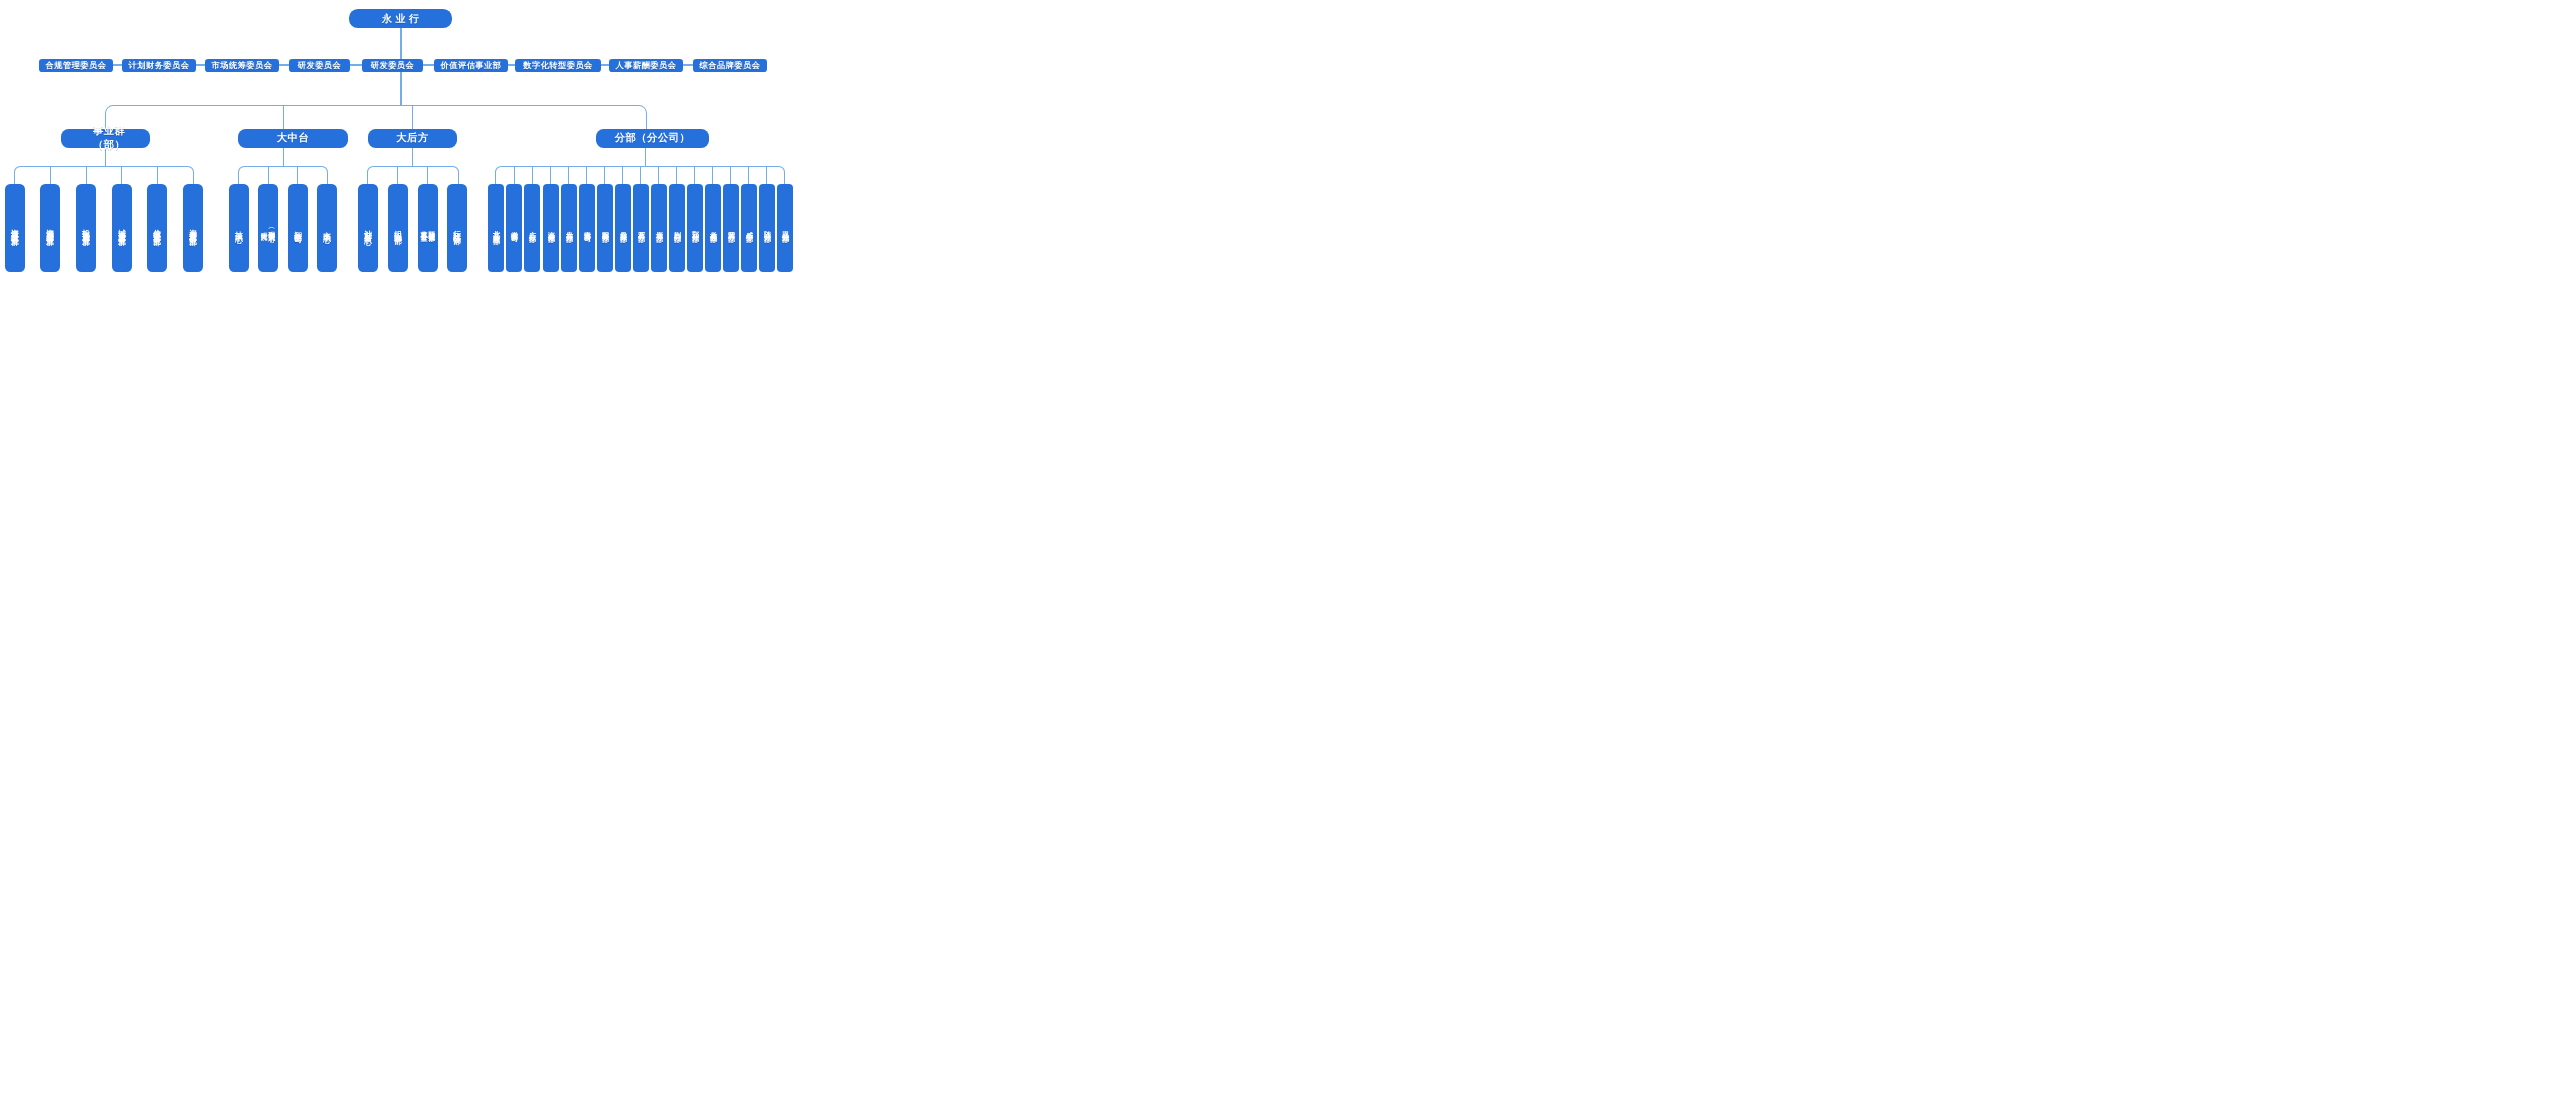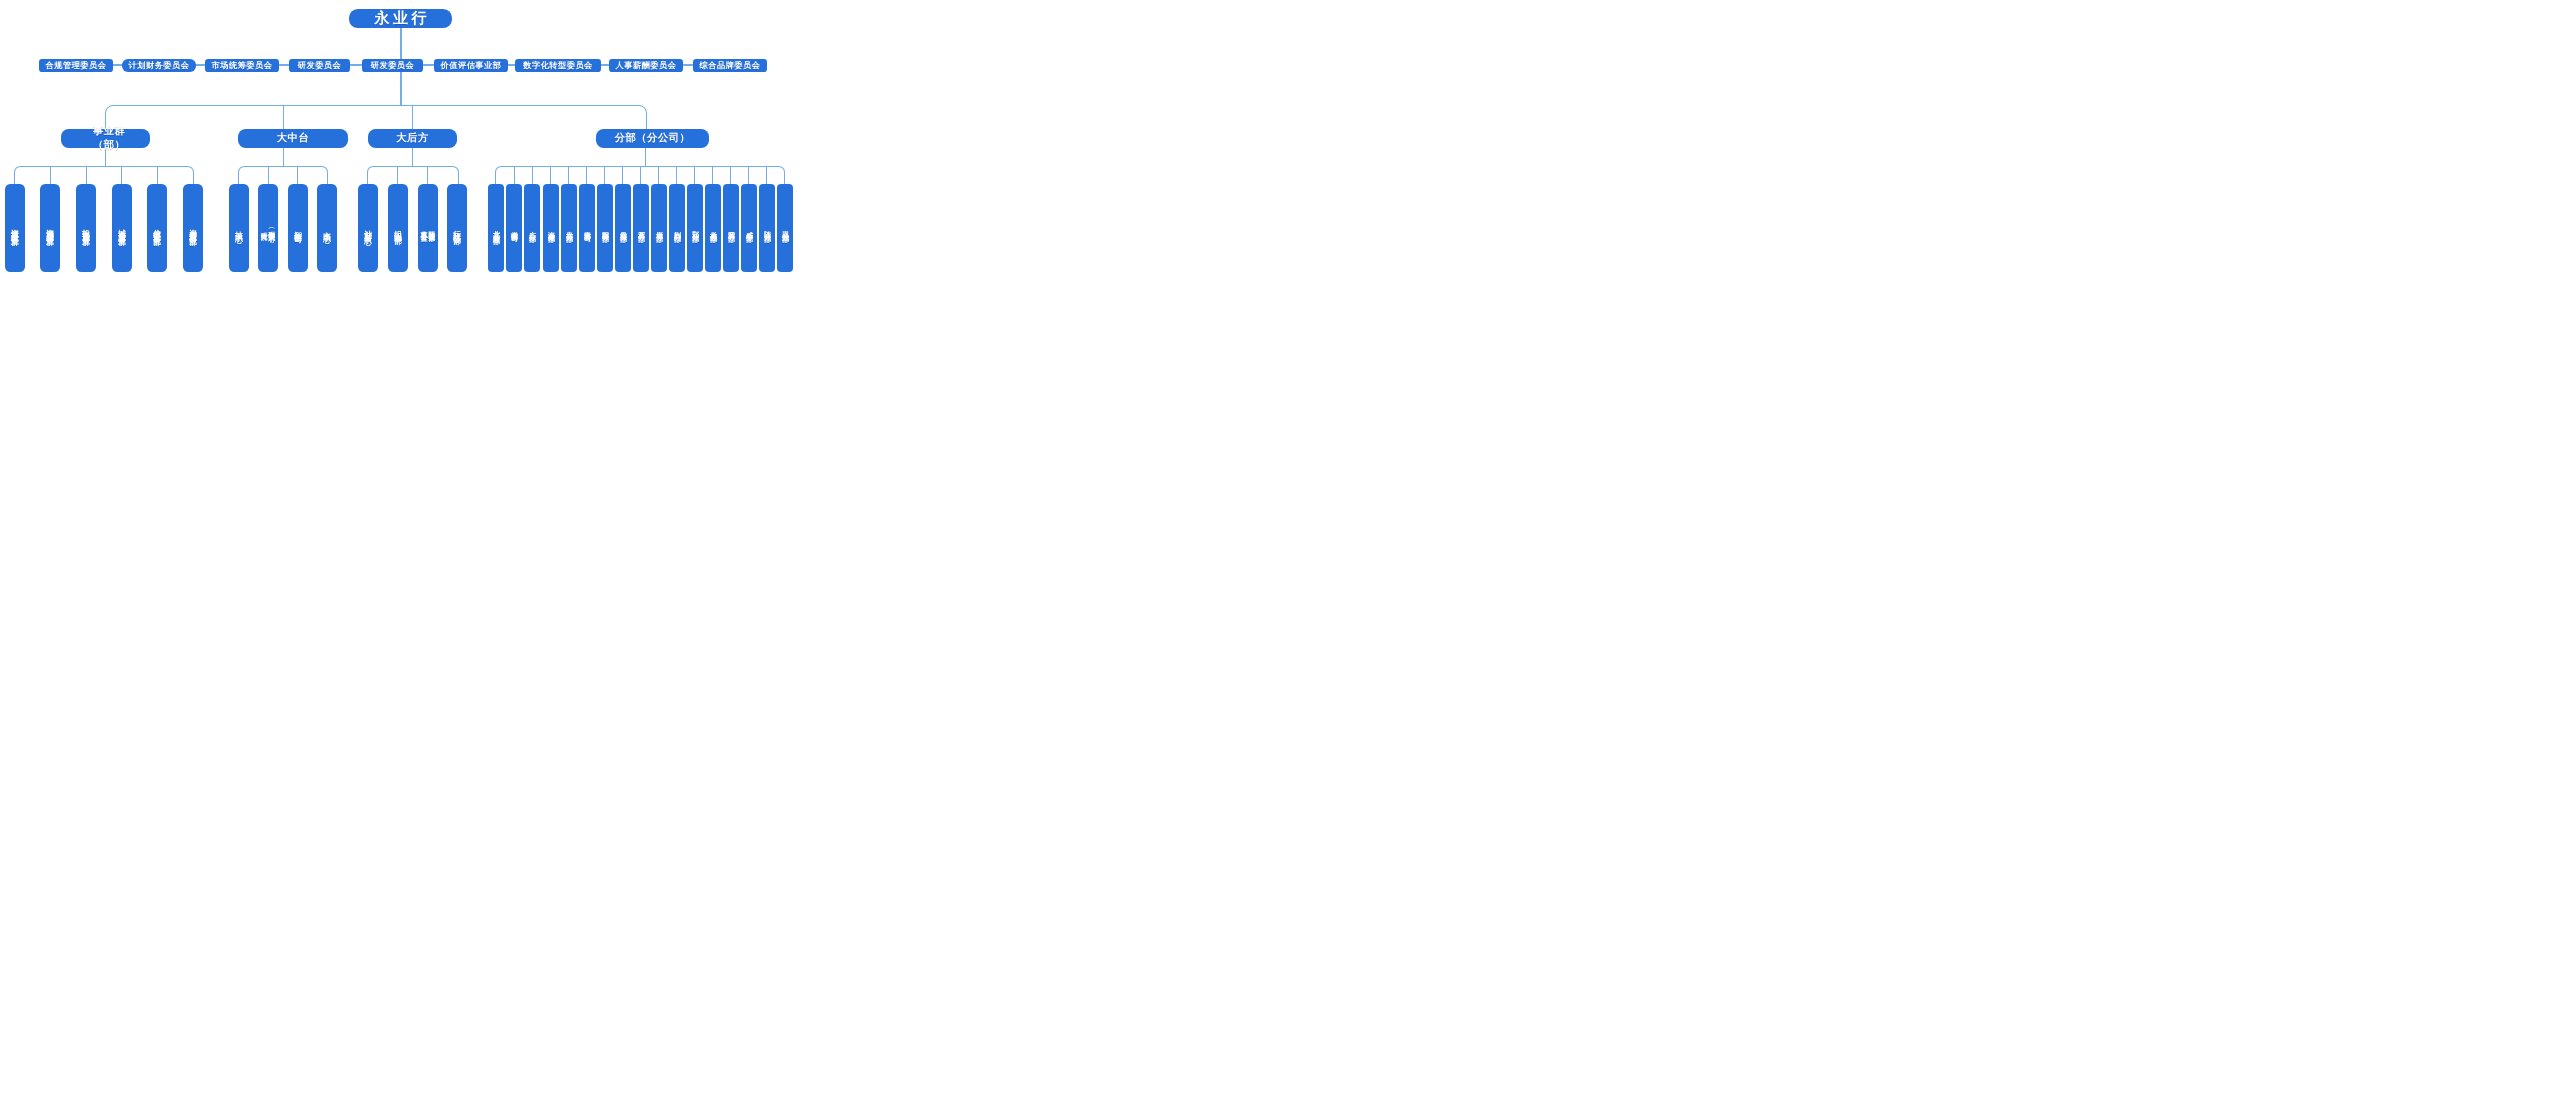--- a/index.html
+++ b/index.html
@@ -30,21 +30,21 @@
 
   
   .node{
     position:absolute;z-index:1;
     background:var(--node-fill);
     color:var(--text);
     display:flex;align-items:center;justify-content:center;
     font-weight:bold;
     text-shadow:0 0.5px 0.5px rgba(10,40,90,.28);
   }
-  .root-node{height:19.6px;border-radius:8.8px;font-size:15px;letter-spacing:3.6px;padding-left:3.6px;}
+  .root-node{height:19.6px;border-radius:8.8px;font-size:10px;letter-spacing:3.6px;padding-left:3.6px;}
   .committee{height:13px;border-radius:3.1px;font-size:8.2px;letter-spacing:0.5px;top:59px;}
   .branch-header{height:18.5px;border-radius:7.7px;font-size:10.3px;letter-spacing:0.5px;top:129px;}
 
   .child{top:184px;height:88px;border-radius:5.2px;}
   .child .vtext{
     position:absolute;top:50%;left:50%;transform:translate(-50%,-50%);
     writing-mode:vertical-lr;text-orientation:mixed;
     white-space:pre-line;text-align:center;
     letter-spacing:1.5px;line-height:1.18;
     font-size:7.7px;font-weight:bold;
@@ -98,21 +98,21 @@
   <div class="line" style="left:676px;top:166px;width:1px;height:18.5px;"></div>
   <div class="line" style="left:694px;top:166px;width:1px;height:18.5px;"></div>
   <div class="line" style="left:712px;top:166px;width:1px;height:18.5px;"></div>
   <div class="line" style="left:730px;top:166px;width:1px;height:18.5px;"></div>
   <div class="line" style="left:748px;top:166px;width:1px;height:18.5px;"></div>
   <div class="line" style="left:766px;top:166px;width:1px;height:18.5px;"></div>
 
   <div class="node root-node" style="left:349px;top:8.8px;width:103px;">永业行</div>
 
   <div class="node committee" style="left:39px;width:74px;">合规管理委员会</div>
-  <div class="node committee" style="left:122px;width:74px;border-radius:6px;">计划财务委员会</div>
+  <div class="node committee" style="left:122px;width:74px;">计划财务委员会</div>
   <div class="node committee" style="left:205px;width:74px;text-align:center;">市场统筹委员会</div>
   <div class="node committee" style="left:289px;width:61px;">研发委员会</div>
   <div class="node committee" style="left:362px;width:61px;">研发委员会</div>
   <div class="node committee" style="left:434px;width:74px;">价值评估事业部</div>
   <div class="node committee" style="left:515px;width:86px;">数字化转型委员会</div>
   <div class="node committee" style="left:609px;width:74px;">人事薪酬委员会</div>
   <div class="node committee" style="left:693px;width:74px;">综合品牌委员会</div>
 
   <div class="node branch-header" style="left:61px;width:89px;padding-left:32px;">事业群（部）</div>
   <div class="node branch-header" style="left:238px;width:110px;">大中台</div>

